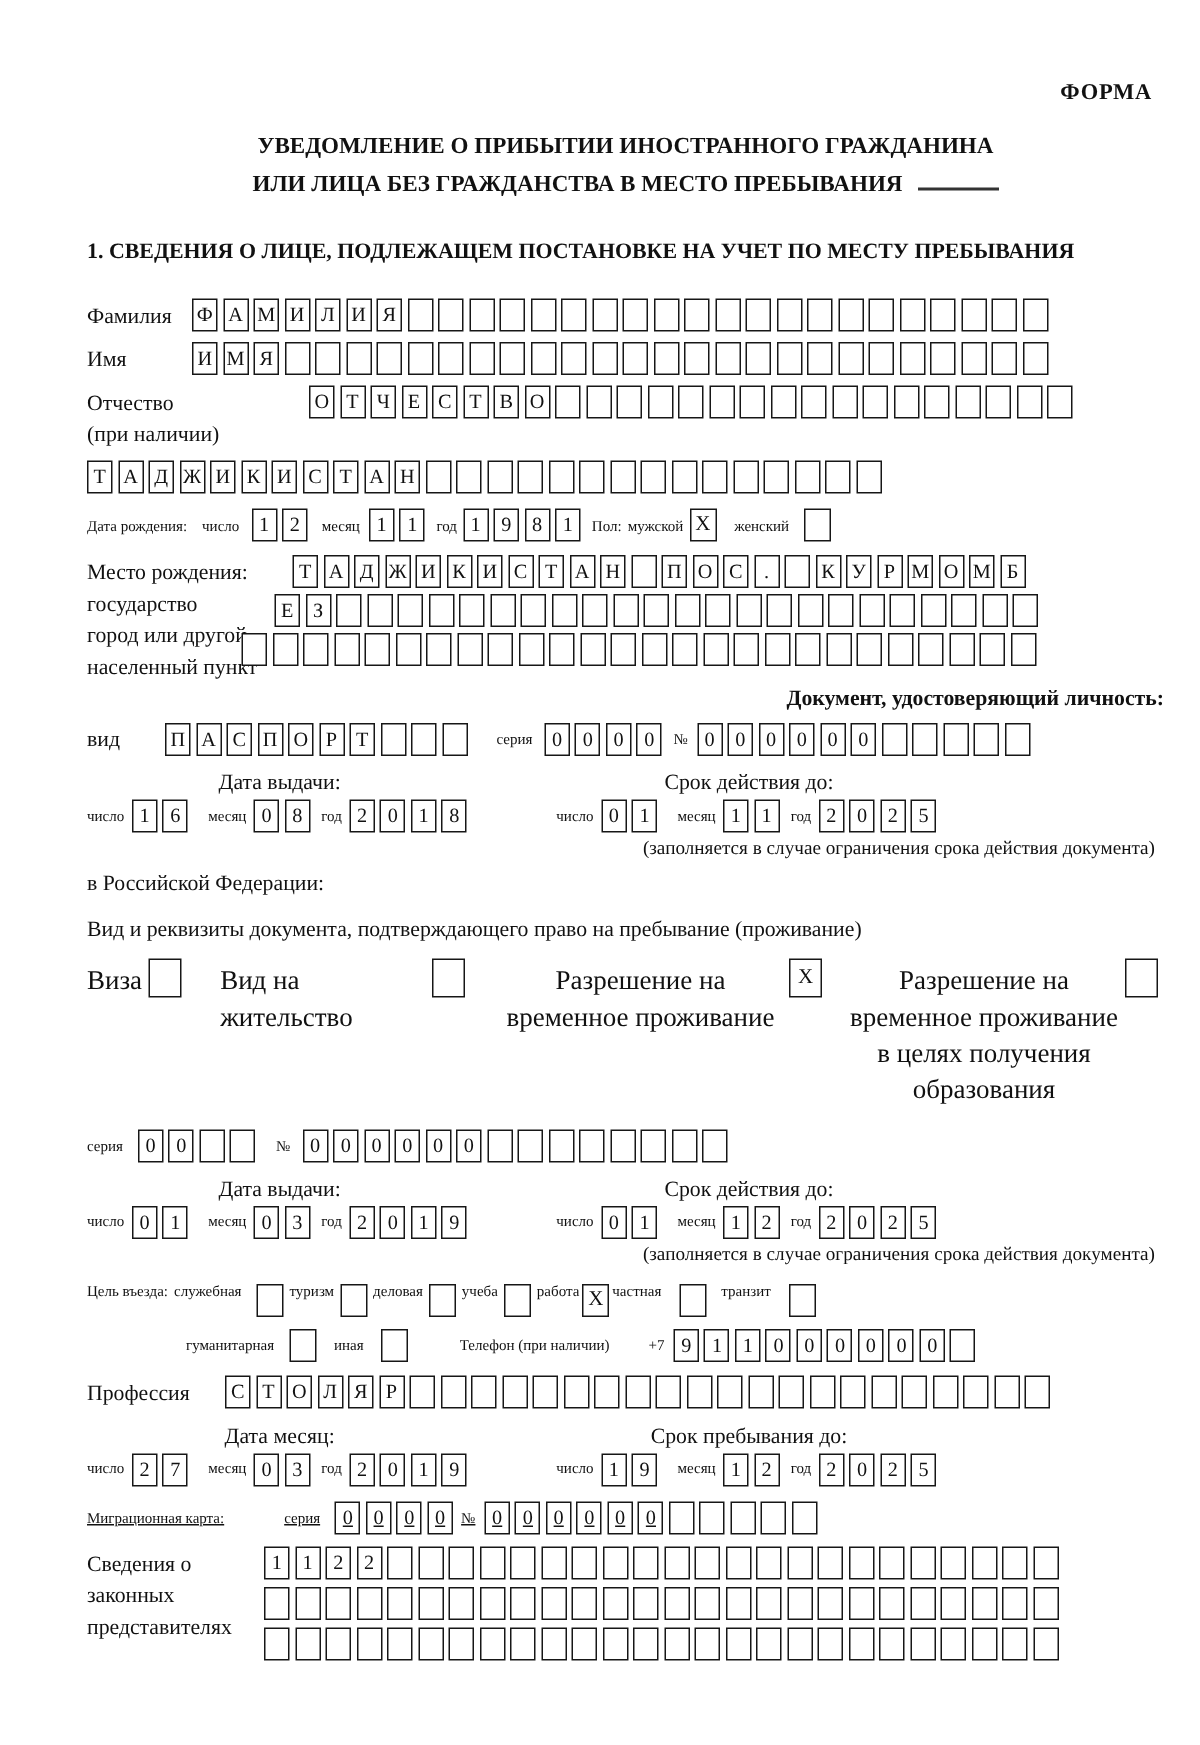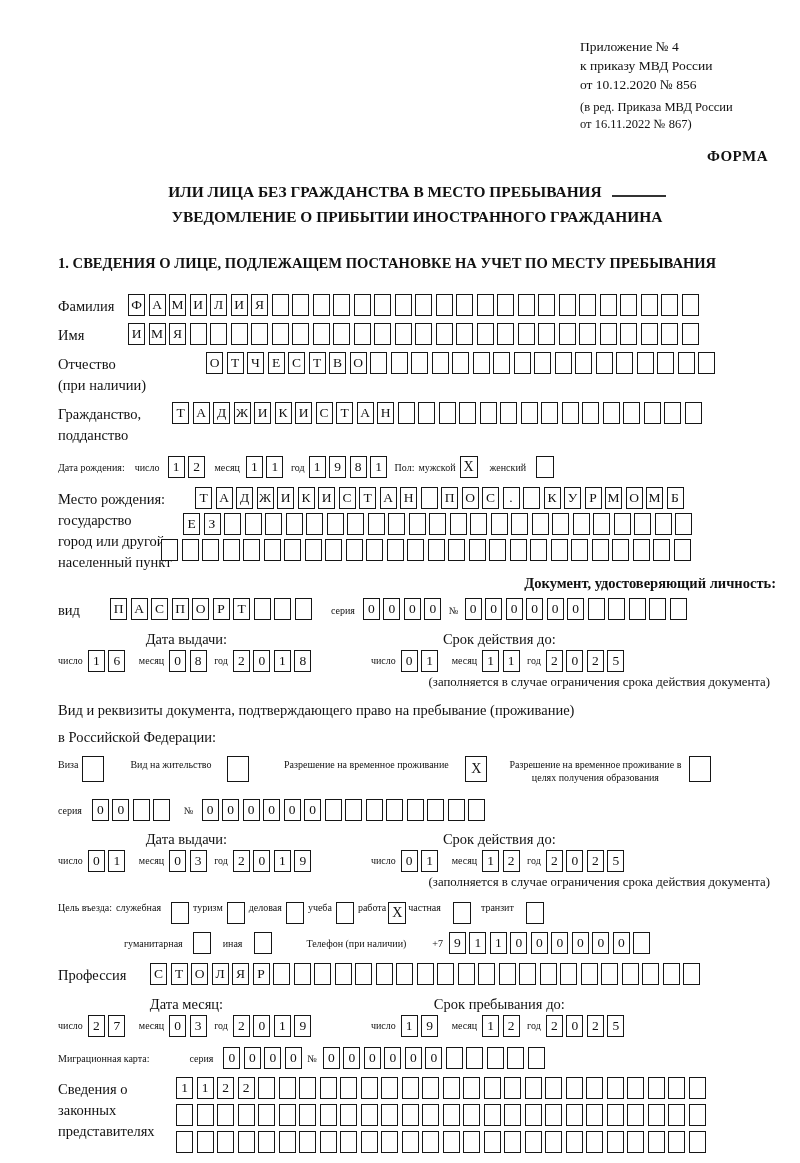--- a/index.html
+++ b/index.html
@@ -52,51 +52,42 @@
   .date-heading { text-align: center; font-size: 14.5px; margin-bottom: 2px; }
   .date-fields { display: flex; align-items: center; }
   .date-fields .inline-lbl { padding: 0 5px 0 0; }
   .doc-note { text-align: right; font-size: 12.8px; margin-top: 3px; padding-right: 6px; }
 
   .center-bold { text-align: right; font-weight: bold; font-size: 14.5px; margin-top: 10px; }
 
   
   .options-row { display: flex; margin-top: 8px; }
   .opt { display: flex; align-items: flex-start; }
-  .opt-label { font-size: 10px; line-height: 1.35; padding-top: 2px; }
+  .opt-label { font-size: 18px; line-height: 1.35; padding-top: 2px; }
   .opt-label.center { text-align: center; }
   .opt3-label { width: 190px; }
   .opt4-label { width: 180px; }
 
   .purpose-row { display: flex; margin-top: 12px; flex-wrap: nowrap; }
   .purpose-row .inline-lbl { padding-top: 0; }
   .phone-row { display: flex; align-items: center; margin-top: 8px; }
 
   .place-rows .cells { margin-bottom: 4px; }
   .repr-rows .cells { margin-bottom: 5px; }
 </style>
 </head>
 <body>
 
 <div class="page">
 
-  <div class="hdr-block">
-    <div>Приложение № 4</div>
-    <div>к приказу МВД России</div>
-    <div>от 10.12.2020 № 856</div>
-    <div class="hdr-edition">
-      <div>(в ред. Приказа МВД России</div>
-      <div>от 16.11.2022 № 867)</div>
-    </div>
-  </div>
   <div class="form-label">ФОРМА</div>
 
   <div class="title">
+    <div>УВЕДОМЛЕНИЕ О ПРИБЫТИИ ИНОСТРАННОГО ГРАЖДАНИНА</div>
     <div><span>ИЛИ ЛИЦА БЕЗ ГРАЖДАНСТВА В МЕСТО ПРЕБЫВАНИЯ</span><span class="blank-line"></span></div>
-    <div>УВЕДОМЛЕНИЕ О ПРИБЫТИИ ИНОСТРАННОГО ГРАЖДАНИНА</div>
   </div>
 
   <div class="section-heading">1. СВЕДЕНИЯ О ЛИЦЕ, ПОДЛЕЖАЩЕМ ПОСТАНОВКЕ НА УЧЕТ ПО МЕСТУ ПРЕБЫВАНИЯ</div>
 
   <div class="row" style="margin-top:22px">
     <span class="lbl w-surname">Фамилия</span>
     <span class="cells">
         <span class="cell">Ф</span>
         <span class="cell">А</span>
         <span class="cell">М</span>
@@ -190,24 +181,20 @@
         <span class="cell"></span>
         <span class="cell"></span>
         <span class="cell"></span>
         <span class="cell"></span>
         <span class="cell"></span>
         <span class="cell"></span>
       </span>
   </div>
 
   <div class="row">
-    <span class="lbl w-citizenship">
-      <span class="two-line">Гражданство,</span>
-      <span class="two-line">подданство</span>
-    </span>
     <span class="cells">
         <span class="cell">Т</span>
         <span class="cell">А</span>
         <span class="cell">Д</span>
         <span class="cell">Ж</span>
         <span class="cell">И</span>
         <span class="cell">К</span>
         <span class="cell">И</span>
         <span class="cell">С</span>
         <span class="cell">Т</span>
@@ -429,22 +416,22 @@
             <span class="cell">2</span>
             <span class="cell">0</span>
             <span class="cell">2</span>
             <span class="cell">5</span>
           </span>
       </div>
     </div>
   </div>
   <div class="doc-note">(заполняется в случае ограничения срока действия документа)</div>
 
+  <div class="lbl" style="margin-top:4px;">в Российской Федерации:</div>
   <div class="lbl" style="margin-top:8px;">Вид и реквизиты документа, подтверждающего право на пребывание (проживание)</div>
-  <div class="lbl" style="margin-top:4px;">в Российской Федерации:</div>
 
   <div class="options-row">
     <span class="opt">
       <span class="opt-label">Виза</span>
       <span class="checkbox checkbox-lg"></span>
     </span>
     <span class="opt" style="margin-left:22px;">
       <span class="opt-label">Вид на жительство</span>
       <span class="checkbox checkbox-lg" style="margin-left:16px;"></span>
     </span>
@@ -645,21 +632,21 @@
         <span class="cells">
             <span class="cell">2</span>
             <span class="cell">0</span>
             <span class="cell">2</span>
             <span class="cell">5</span>
           </span>
       </div>
     </div>
   </div>
 
-  <div class="row" style="margin-top:10px; align-items:center;">
+  <div class="row" style="margin-top:10px; align-items:center;text-decoration:underline;">
     <span class="inline-lbl">Миграционная карта:</span>
     <span class="inline-lbl" style="margin-left:40px; margin-right:10px;">серия</span>
     <span class="cells">
         <span class="cell">0</span>
         <span class="cell">0</span>
         <span class="cell">0</span>
         <span class="cell">0</span>
       </span>
     <span class="inline-lbl" style="margin:0 6px 0 2px;">№</span>
     <span class="cells">

